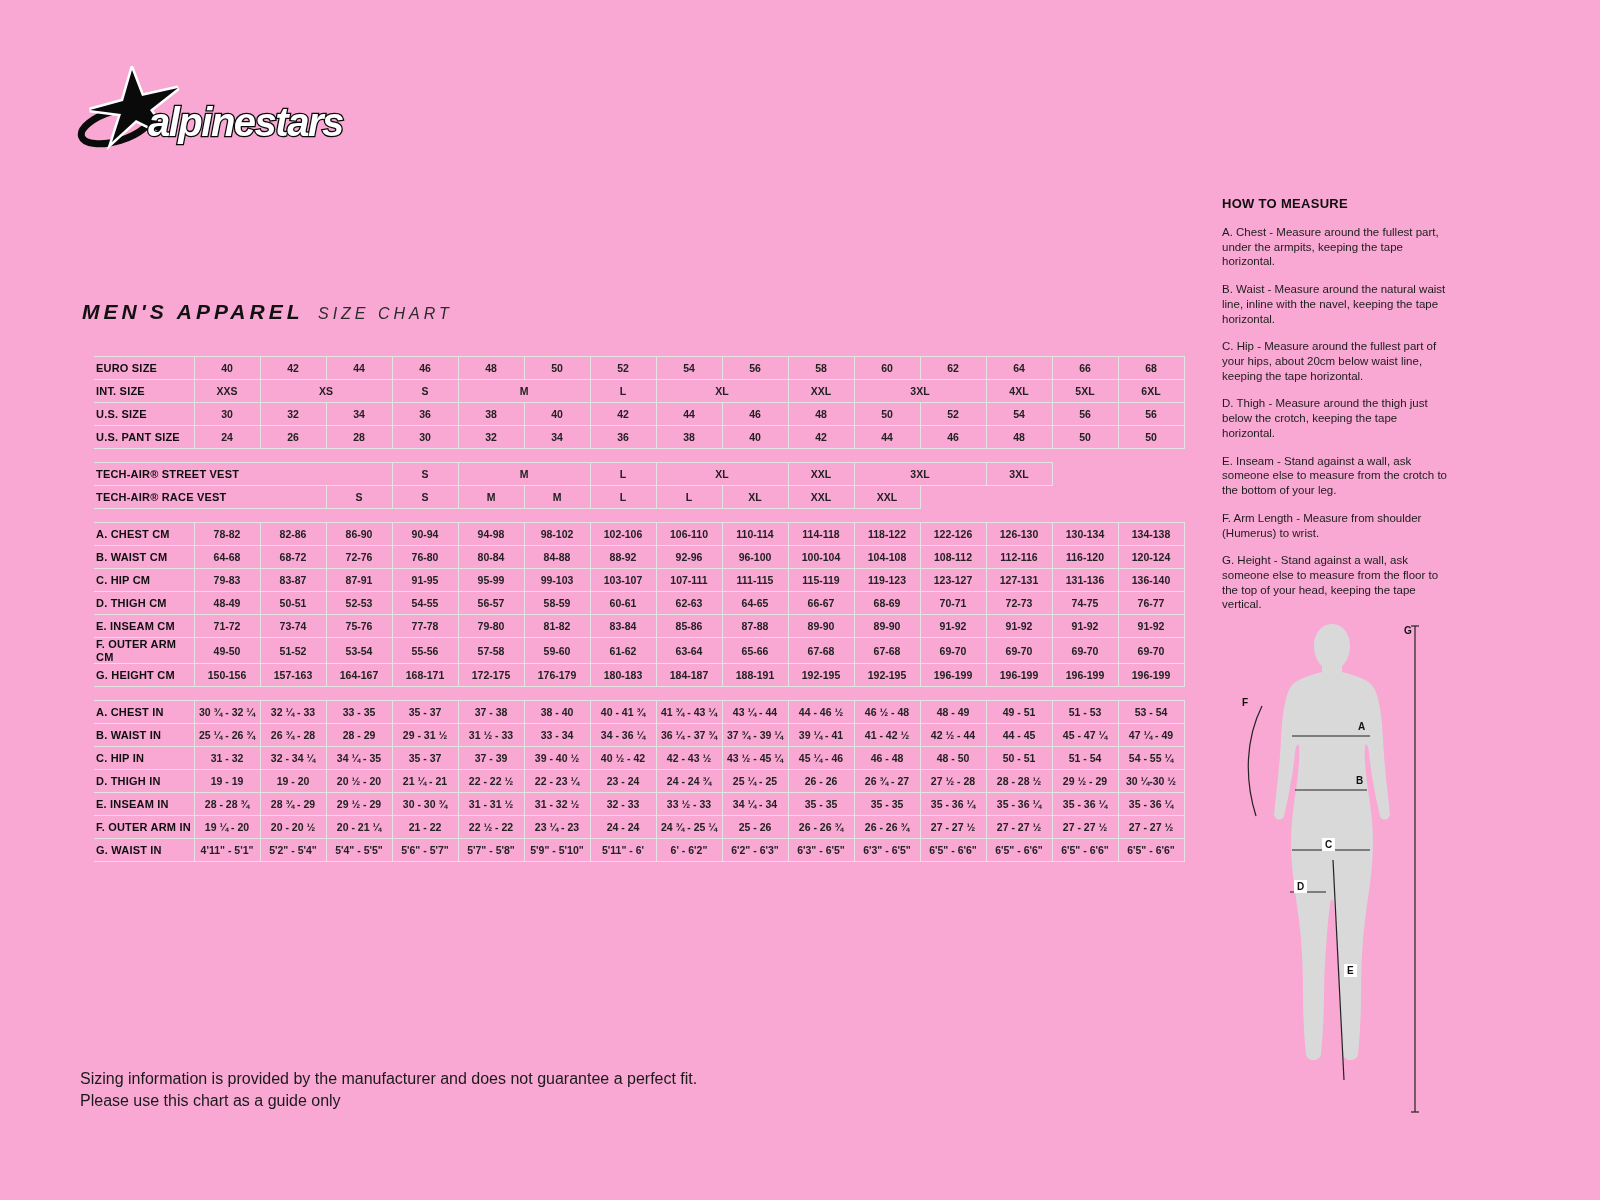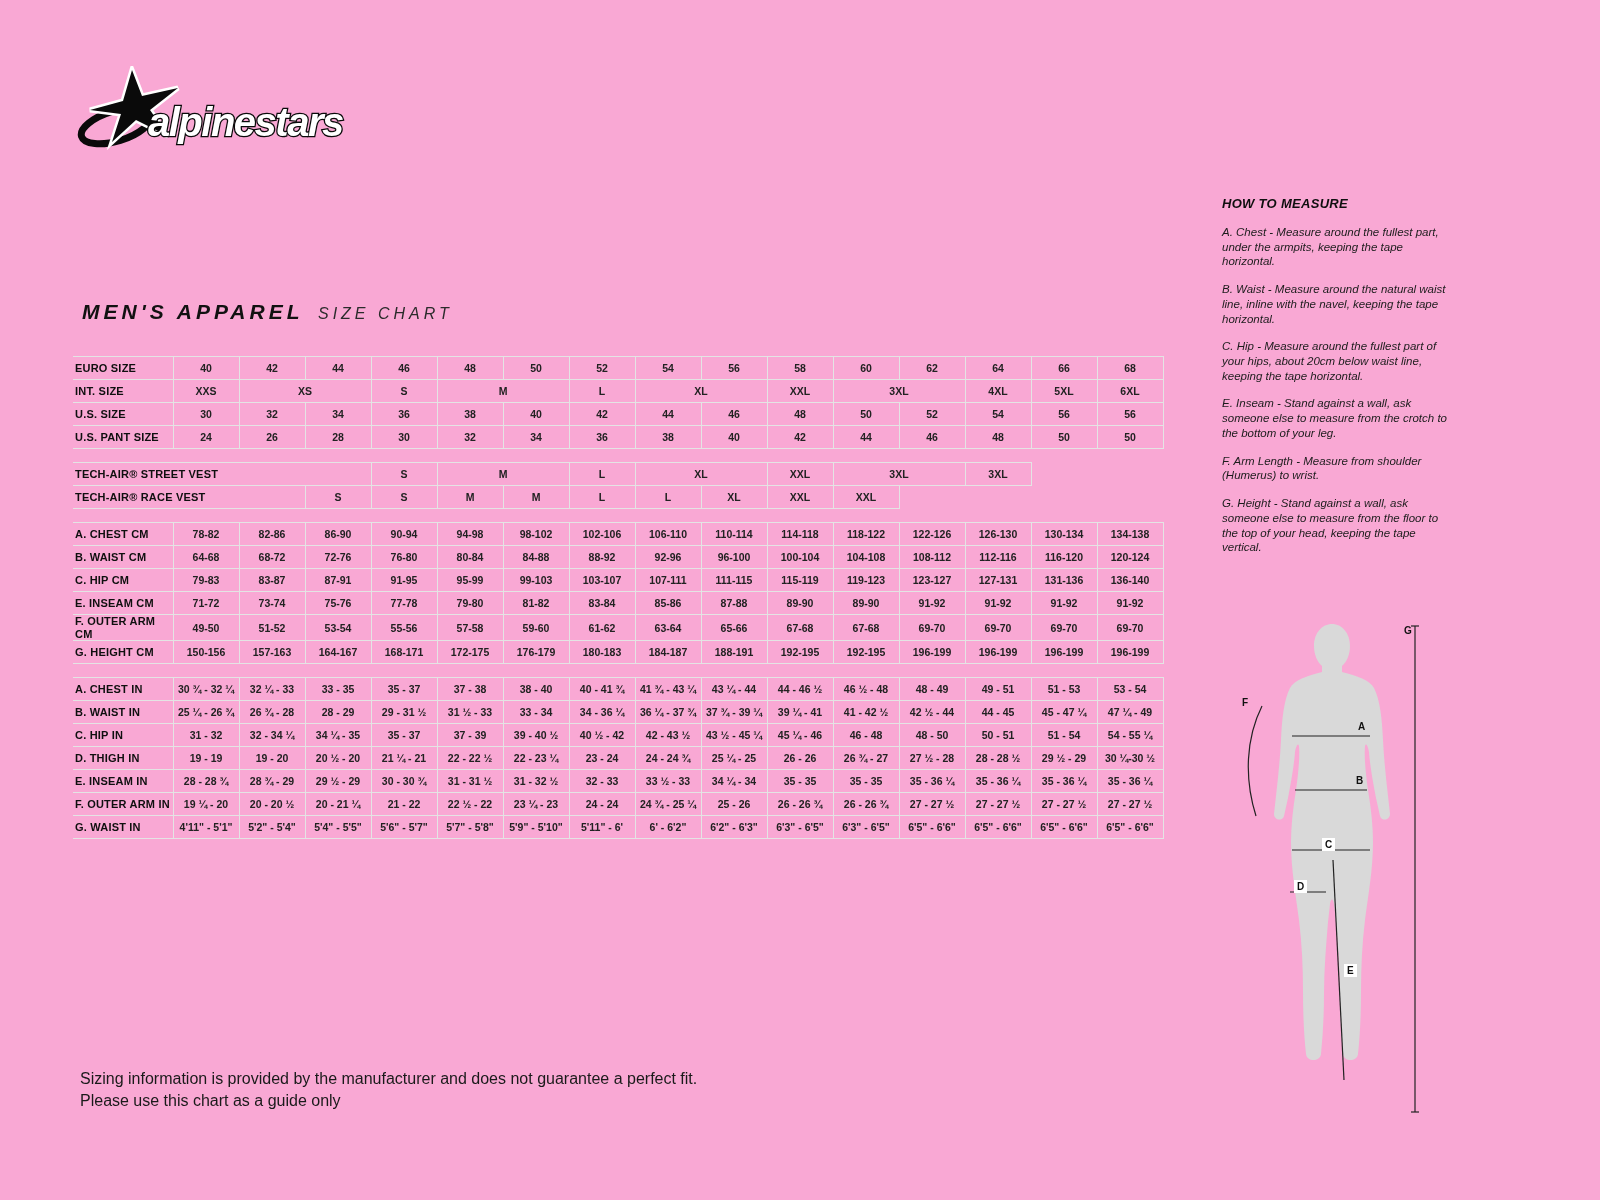--- a/index.html
+++ b/index.html
@@ -11,38 +11,38 @@
   
   .logo { position:absolute; left:76px; top:66px; width:280px; height:92px; }
 
   
   .title { position:absolute; left:82px; top:300px; white-space:nowrap; font-style:italic; }
   .title .t1 { font-weight:bold; font-size:21px; letter-spacing:4px; color:#111; }
   .title .t2 { font-weight:400; font-size:16px; letter-spacing:4px; color:#2b2b2b; margin-left:10px; }
 
   
   table.sizes {
-    position:absolute; left:73px; top:356px; width:1090px;
+    position:absolute; left:94px; top:356px; width:1090px;
     border-collapse:collapse; table-layout:fixed;
   }
   table.sizes td {
     height:22px; border:1px solid #e4e4e4; padding:0 1px;
     font-size:10.5px; font-weight:bold; text-align:center; color:#222;
     line-height:1.15;
   }
   table.sizes td.lbl {
     text-align:left; padding-left:2px; font-size:11px; color:#0f0f0f;
     letter-spacing:0.2px; border-left:none;
   }
   table.sizes td.lbl.wide { white-space:nowrap; border-right:none; }
   table.sizes tr.spacer td { border:none; height:13px; }
   table.sizes td.e { border:none; }
 
   
-  .howto { position:absolute; left:1222px; top:196px; width:226px;font-style:italic; }
+  .howto { position:absolute; left:1222px; top:196px; width:226px; }
   .howto h3 { margin:0 0 14px 0; font-size:13px; letter-spacing:0.3px; color:#0f0f0f; }
   .howto p { margin:0 0 13px 0; font-size:11.5px; line-height:1.28; color:#1c1c1c; }
 
   
   .diagram { position:absolute; left:1232px; top:618px; width:200px; height:500px; }
 
   
   .disclaimer { position:absolute; left:80px; top:1068px; font-size:16px; line-height:1.35; color:#1a1a1a; }
 </style>
 </head>
@@ -221,20 +221,38 @@
           <td>107-111</td>
           <td>111-115</td>
           <td>115-119</td>
           <td>119-123</td>
           <td>123-127</td>
           <td>127-131</td>
           <td>131-136</td>
           <td>136-140</td>
         </tr>
         <tr>
+          <td class="lbl">D. THIGH CM</td>
+          <td>48-49</td>
+          <td>50-51</td>
+          <td>52-53</td>
+          <td>54-55</td>
+          <td>56-57</td>
+          <td>58-59</td>
+          <td>60-61</td>
+          <td>62-63</td>
+          <td>64-65</td>
+          <td>66-67</td>
+          <td>68-69</td>
+          <td>70-71</td>
+          <td>72-73</td>
+          <td>74-75</td>
+          <td>76-77</td>
+        </tr>
+        <tr>
           <td class="lbl">E. INSEAM CM</td>
           <td>71-72</td>
           <td>73-74</td>
           <td>75-76</td>
           <td>77-78</td>
           <td>79-80</td>
           <td>81-82</td>
           <td>83-84</td>
           <td>85-86</td>
           <td>87-88</td>
@@ -411,20 +429,21 @@
           <td>6'5" - 6'6"</td>
         </tr>
       </tbody>
   </table>
 
   <div class="howto">
     <h3>HOW TO MEASURE</h3>
     <p>A. Chest - Measure around the fullest part, under the armpits, keeping the tape horizontal.</p>
     <p>B. Waist - Measure around the natural waist line, inline with the navel, keeping the tape horizontal.</p>
     <p>C. Hip - Measure around the fullest part of your hips, about 20cm below waist line, keeping the tape horizontal.</p>
+    <p>D. Thigh - Measure around the thigh just below the crotch, keeping the tape horizontal.</p>
     <p>E. Inseam - Stand against a wall, ask someone else to measure from the crotch to the bottom of your leg.</p>
     <p>F. Arm Length - Measure from shoulder (Humerus) to wrist.</p>
     <p>G. Height - Stand against a wall, ask someone else to measure from the floor to the top of your head, keeping the tape vertical.</p>
   </div>
 
   <div class="diagram">
     <svg viewBox="0 0 200 500" width="200" height="500">
 
       <path fill="#d9d9d9" d="
         M100,6 C110,6 118,15 118,28 C118,36 115,44 110,48 L110,54

